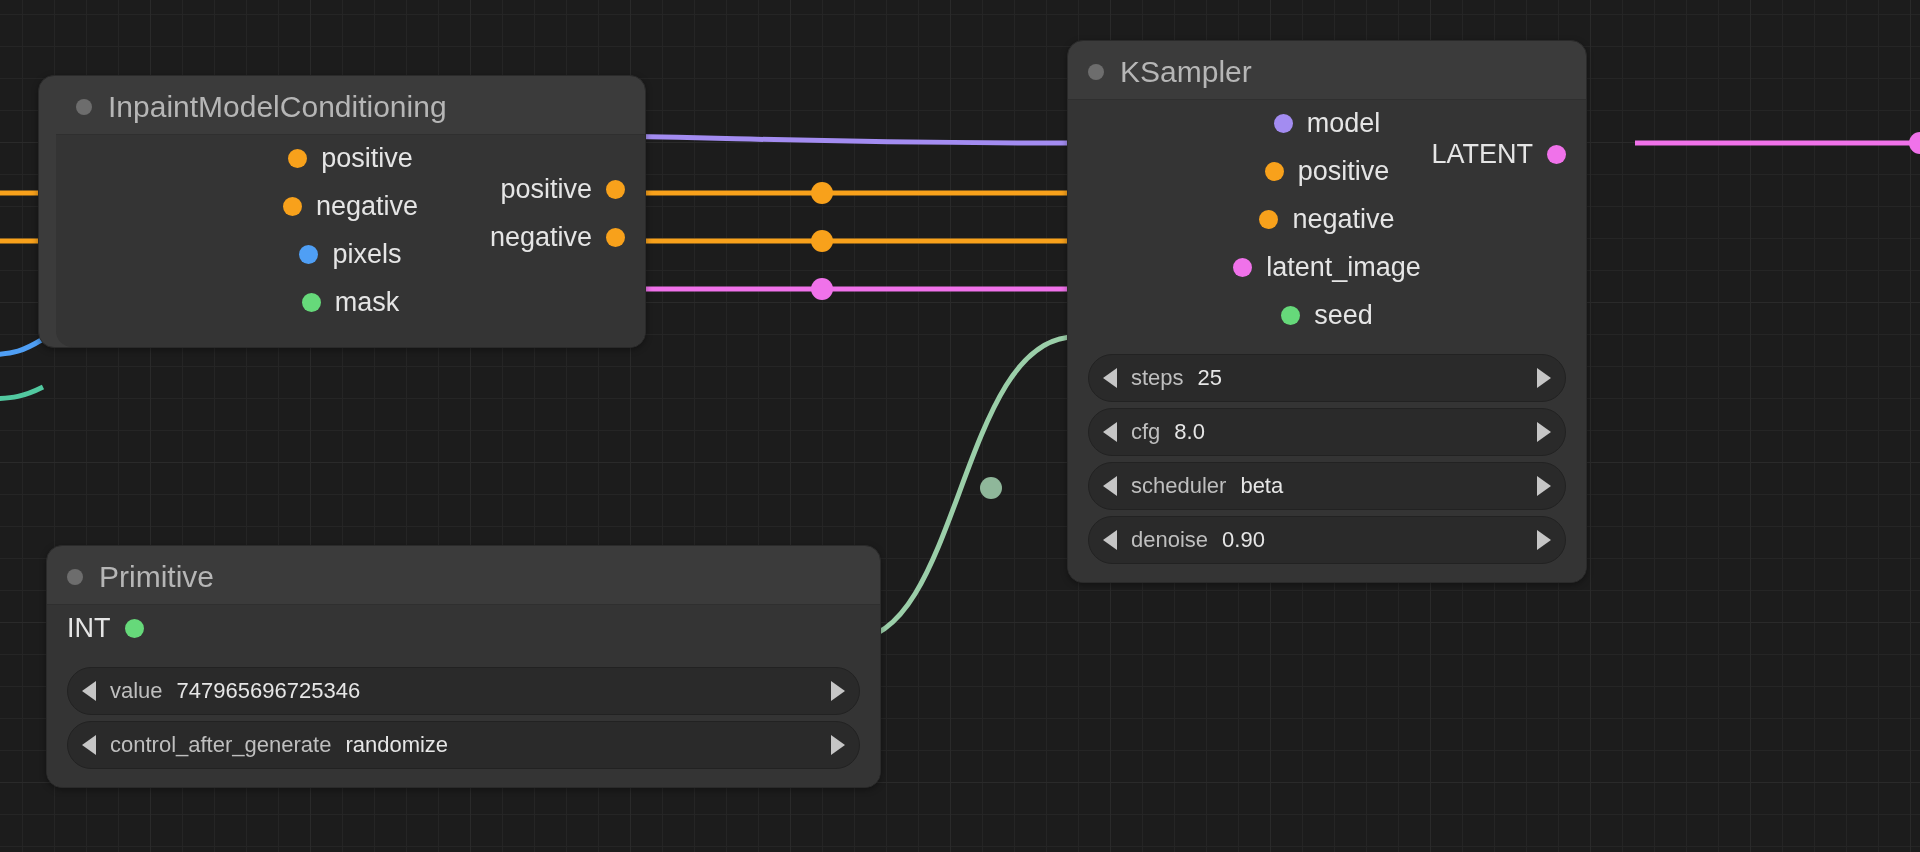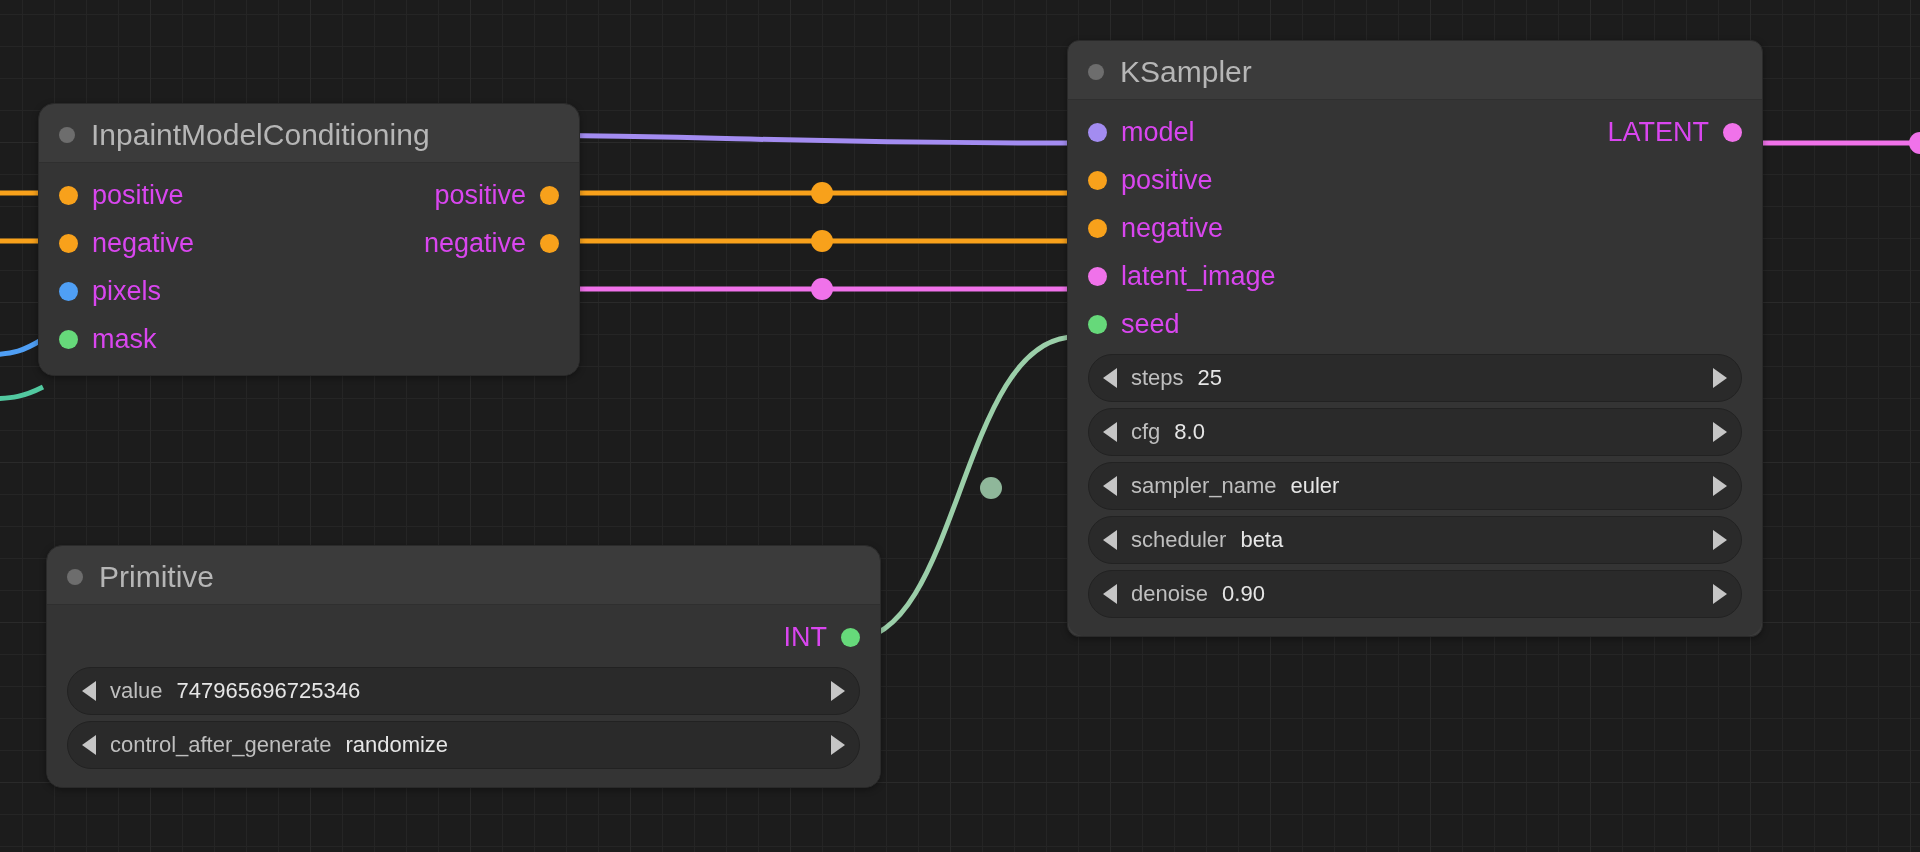--- a/index.html
+++ b/index.html
@@ -61,32 +61,32 @@
   .node-body {
     background: #343434;
     border-radius: 0 0 16px 16px;
     padding: 8px 0 12px 0;
   }
   .slot-row {
     display: flex;
     align-items: center;
     justify-content: space-between;
     font-size: 27px;
-    color: #d946ef;
+    color: #e5e5e5;
     height: 48px;
     padding: 0 20px;
     position: relative;
+    flex-direction: column;
   }
   .slot-side {
     display: flex;
     align-items: center;
     gap: 14px;
   }
   .slot-side.right {
-    justify-content: flex-end;
     margin-left: auto;
   }
   .port {
     width: 19px; height: 19px; border-radius: 50%;
     flex: 0 0 auto;
   }
   
   .widget {
     margin: 6px 20px;
     background: #2a2a2a;
@@ -141,21 +141,21 @@
     <path d="M 559 289 L 1075 289" stroke="#f072ea" stroke-width="5" fill="none"></path>
     <circle cx="822" cy="289" r="11" fill="#f072ea"></circle>
 
     <path d="M 851 640 C 960 640, 960 337, 1075 337" stroke="#9bcfa9" stroke-width="5" fill="none"></path>
     <circle cx="991" cy="488" r="11" fill="#8fb79a"></circle>
 
     <path d="M 1635 143 L 1940 143" stroke="#f072ea" stroke-width="5" fill="none"></path>
     <circle cx="1920" cy="143" r="11" fill="#f072ea"></circle>
   </svg>
 
-  <div class="node" style="left:38px; top:103px; width:542px;">
+  <div class="node" style="left:38px; top:75px; width:608px;padding-left:17px;">
     <div class="node-header">
       <span class="dot"></span>
       <span>InpaintModelConditioning</span>
     </div>
     <div class="node-body">
       <div class="slot-row">
         <div class="slot-side">
           <span class="port c-orange" style="background:#f8a11b;"></span>
           <span>positive</span>
         </div>
@@ -209,21 +209,21 @@
       </div>
       <div class="widget">
         <span class="arrow left"></span>
         <span class="wlabel">control_after_generate</span>
         <span class="wvalue">randomize</span>
         <span class="arrow right"></span>
       </div>
     </div>
   </div>
 
-  <div class="node" style="left:1067px; top:40px; width:696px;border-radius:12px;">
+  <div class="node" style="left:1067px; top:40px; width:520px;">
     <div class="node-header">
       <span class="dot"></span>
       <span>KSampler</span>
     </div>
     <div class="node-body">
       <div class="slot-row">
         <div class="slot-side">
           <span class="port c-purple" style="background:#a38cf1;"></span>
           <span>model</span>
         </div>
@@ -264,26 +264,20 @@
         <span class="arrow right"></span>
       </div>
       <div class="widget">
         <span class="arrow left"></span>
         <span class="wlabel">cfg</span>
         <span class="wvalue">8.0</span>
         <span class="arrow right"></span>
       </div>
       <div class="widget">
         <span class="arrow left"></span>
-        <span class="wlabel">sampler_name</span>
-        <span class="wvalue">euler</span>
-        <span class="arrow right"></span>
-      </div>
-      <div class="widget">
-        <span class="arrow left"></span>
         <span class="wlabel">scheduler</span>
         <span class="wvalue">beta</span>
         <span class="arrow right"></span>
       </div>
       <div class="widget">
         <span class="arrow left"></span>
         <span class="wlabel">denoise</span>
         <span class="wvalue">0.90</span>
         <span class="arrow right"></span>
       </div>

